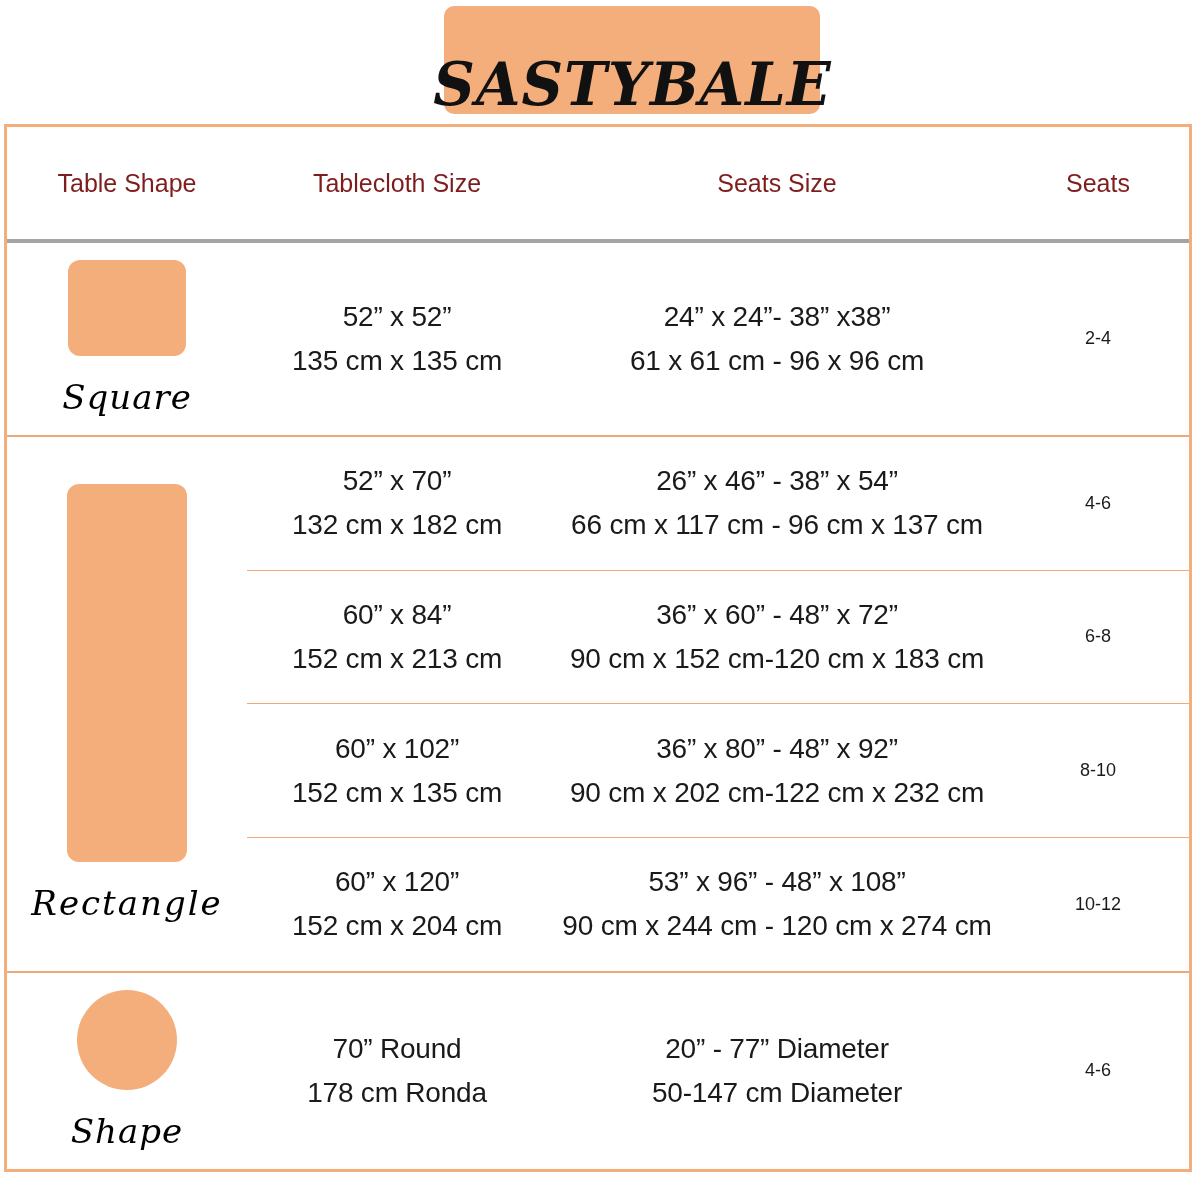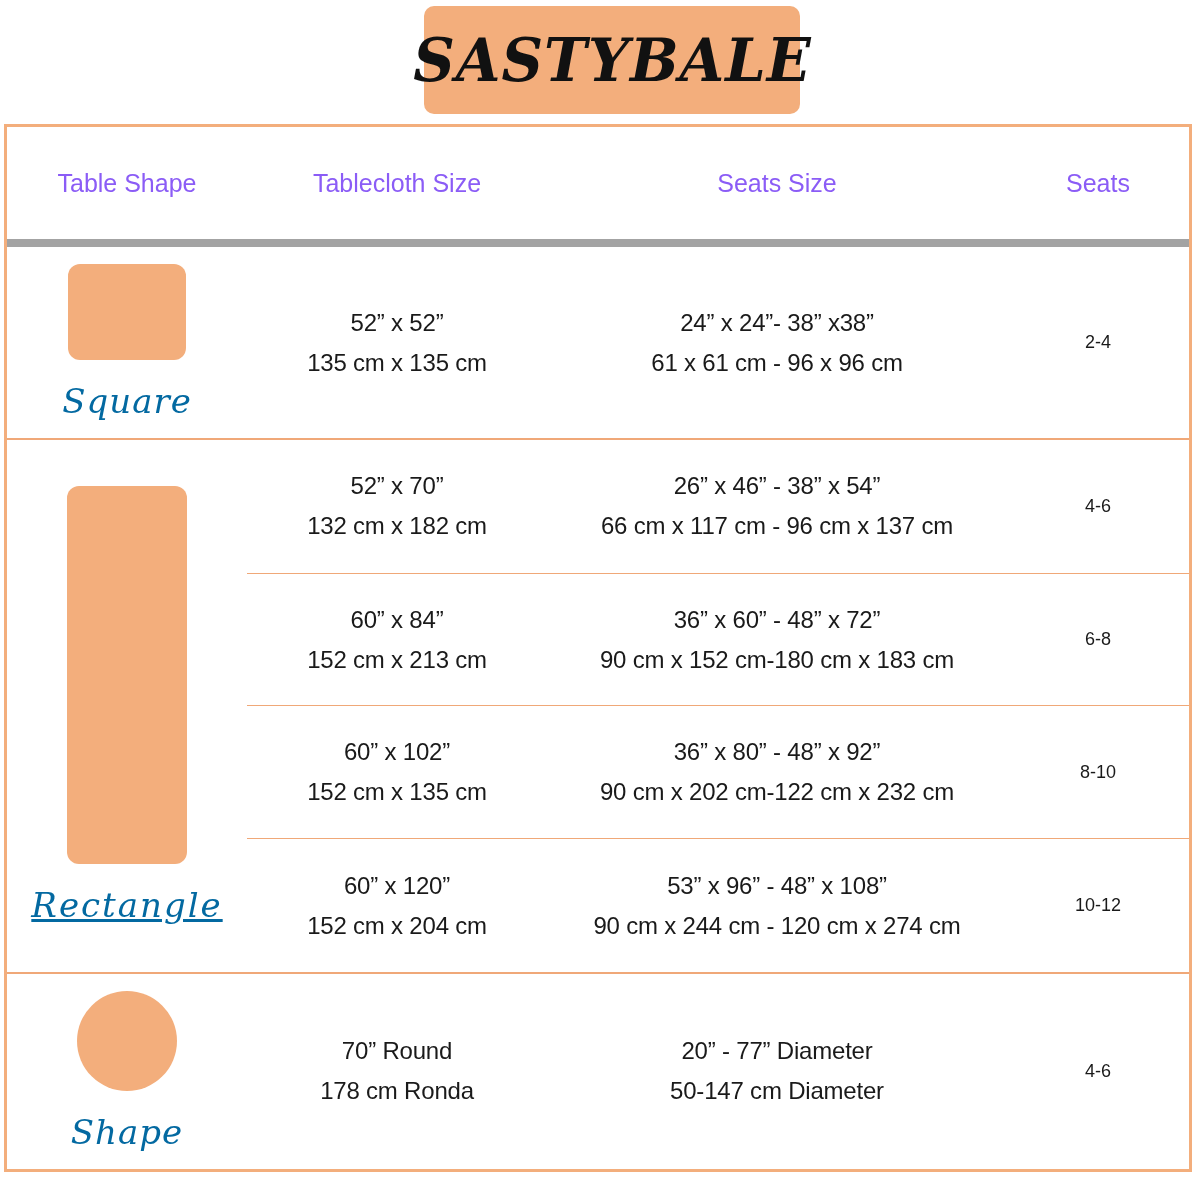--- a/index.html
+++ b/index.html
@@ -16,28 +16,28 @@
     overflow: hidden;
   }
 
   
   .brand-wrap {
     height: 118px;
     position: relative;
   }
   .brand-badge {
     position: absolute;
-    left: 424px;
+    left: 444px;
     top: 6px;
     width: 376px;
     height: 108px;
     background: #f3ae7c;
     border-radius: 10px;
     display: flex;
-    align-items: center;
+    align-items: flex-end;
     justify-content: center;
   }
   .brand-text {
     font-family: "DejaVu Serif", serif;
     font-style: italic;
     font-weight: bold;
     font-size: 60px;
     letter-spacing: 1px;
     color: #111111;
     line-height: 1;
@@ -71,23 +71,23 @@
   }
 
   col.c-shape  { width: 240px; }
   col.c-cloth  { width: 300px; }
   col.c-table  { width: 460px; }
   col.c-seats  { width: 182px; }
 
   thead th {
     font-size: 25px;
     font-weight: normal;
-    color: #8b5cf6;
+    color: #7f1d1d;
     height: 112px;
-    border-bottom: 8px solid #a3a3a3;
+    border-bottom: 4px solid #a3a3a3;
   }
 
   
   td.cell-cloth, td.cell-table, td.cell-seats {
     border-top: 1.5px solid #f0a878;
   }
   tr.first-body td.cell-cloth,
   tr.first-body td.cell-table,
   tr.first-body td.cell-seats {
     border-top: none;
@@ -97,21 +97,21 @@
     border-top: 2px solid #f0a878;
   }
   td.cell-shape {
     border-top: none;
   }
   tr.group-start td.cell-shape {
     border-top: 2px solid #f0a878;
   }
 
   .line {
-    font-size: 24px;
+    font-size: 28px;
     line-height: 1.0;
     white-space: nowrap;
     letter-spacing: -0.2px;
   }
   .line + .line { margin-top: 16px; }
 
   .cell-seats .seats {
     font-size: 18px;
   }
 
@@ -139,28 +139,27 @@
   .shape-round {
     width: 100px;
     height: 100px;
     background: #f3ae7c;
     border-radius: 50%;
   }
   .shape-label {
     font-family: "DejaVu Serif", serif;
     font-style: italic;
     font-size: 34px;
-    color: #0369a1;
+    color: #000000;
     margin-top: 21px;
     letter-spacing: 1px;
   }
   .shape-label.rect-label {
     font-size: 34px;
     letter-spacing: 2px;
-    text-decoration: underline;
   }
   .sq-inner { display:flex; flex-direction:column; align-items:center; }
 </style>
 </head>
 <body>
 
 <div class="brand-wrap">
   <div class="brand-badge">
     <span class="brand-text">SASTYBALE</span>
   </div>
@@ -225,21 +224,21 @@
           <div class="seats">4-6</div>
         </td>
       </tr>
       <tr>
         <td class="cell-cloth">
           <div class="line">60” x 84”</div>
           <div class="line">152 cm x 213 cm</div>
         </td>
         <td class="cell-table">
           <div class="line">36” x 60” - 48” x 72”</div>
-          <div class="line">90 cm x 152 cm-180 cm x 183 cm</div>
+          <div class="line">90 cm x 152 cm-120 cm x 183 cm</div>
         </td>
         <td class="cell-seats">
           <div class="seats">6-8</div>
         </td>
       </tr>
       <tr>
         <td class="cell-cloth">
           <div class="line">60” x 102”</div>
           <div class="line">152 cm x 135 cm</div>
         </td>

